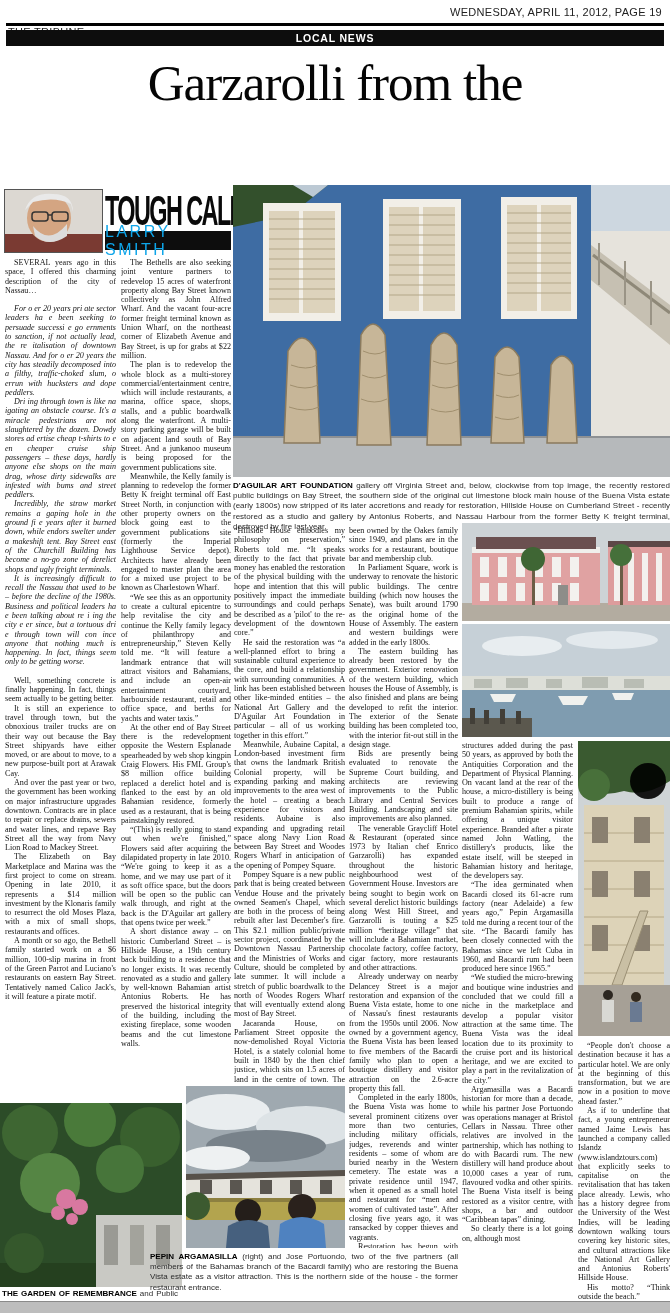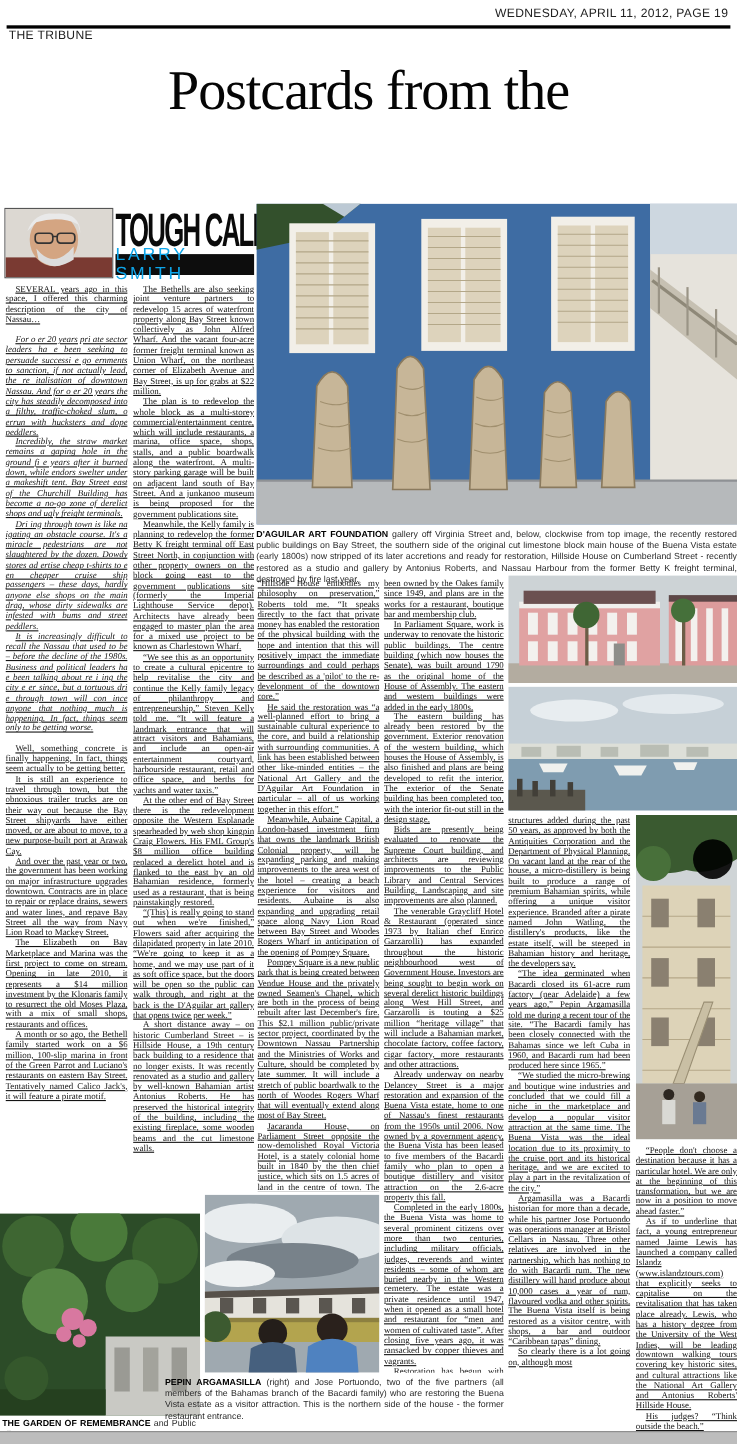--- a/index.html
+++ b/index.html
@@ -23,21 +23,21 @@
   #mast-title span{display:inline-block;font-family:"Liberation Sans",sans-serif;font-weight:900;
       font-size:30px;letter-spacing:-2px;white-space:nowrap;transform:scale(.78,1.42);
       transform-origin:0 0;color:#0a0a0a;}
   #mast-bar{left:101px;top:42px;width:126px;height:19px;background:#0d0d0d;display:flex;
       align-items:center;justify-content:center;}
   #mast-bar span{color:#0ea5e9;font-family:"Liberation Sans",sans-serif;font-size:16px;
       font-weight:normal;letter-spacing:2.5px;}
   
   .col{position:absolute;font-size:8.1px;line-height:9.3px;text-align:justify;color:#141414;
        overflow:hidden;}
-  .col p{margin:0;text-indent:9px;text-decoration:underline;}
+  .col p{margin:0;text-indent:9px;}
   .col p.i{font-style:italic;}
   .col p.g{margin-top:9px;}
   .col p.ni{text-indent:0;}
   #col1{left:5px;top:258px;width:111px;height:843px;}
   #col2{left:121px;top:258px;width:110px;height:845px;}
   #col3{left:234px;top:526px;width:111px;height:557px;}
   #col4{left:349px;top:526px;width:109px;height:722px;}
   #col5{left:462px;top:741px;width:111px;height:570px;}
   #col6{left:578px;top:1041px;width:92px;height:268px;}
   
@@ -59,23 +59,26 @@
   #footer-bar{left:0;top:1301px;width:670px;height:12px;background:#bdbdbd;border-top:1px solid #8a8a8a;}
 </style>
 </head>
 <body>
 
 <div id="page">
 
   <div class="abs hdr" style="left:8px;top:6px;margin-top:20px;">THE TRIBUNE</div>
   <div class="abs hdr" style="right:8px;top:6px;">WEDNESDAY, APRIL 11, 2012, PAGE 19</div>
   <div class="abs" id="hdr-rule"></div>
+  <div class="abs" id="section-bar">
+    <span>LOCAL NEWS</span>
+  </div>
 
   <div class="abs" id="headline">
-    <div>Postcards from the</div>
+    <div>Garzarolli from the</div>
   </div>
 
   <div class="abs" id="masthead">
     <div class="abs" id="mast-photo">
       <svg width="97" height="62" viewBox="0 0 97 62">
         <rect width="97" height="62" fill="#dcd8d2"></rect>
         <rect x="0" y="44" width="97" height="18" fill="#7a3a32"></rect>
         <ellipse cx="44" cy="28" rx="22" ry="24" fill="#d4a582"></ellipse>
         <path d="M20 20 Q26 2 48 4 Q68 4 68 22 L66 14 Q50 6 28 12 Z" fill="#e9e9e9"></path>
         <path d="M28 36 Q44 56 62 34 L62 46 Q44 58 30 46 Z" fill="#dcdcdc"></path>
@@ -237,22 +240,22 @@
           <rect x="24" y="259" width="12" height="22" fill="#d9d9d4"></rect>
         <circle cx="58" cy="256" r="5" fill="#32291f"></circle>
           <rect x="52" y="261" width="12" height="20" fill="#6a7a92"></rect>
       </g>
     </svg>
   </div>
 
   <div class="col" id="col1">
       <p>SEVERAL years ago in this space, I offered this charming description of the city of Nassau…</p>
       <p class="i g">For o er 20 years pri ate sector leaders ha e been seeking to persuade successi e go ernments to sanction, if not actually lead, the re italisation of downtown Nassau. And for o er 20 years the city has steadily decomposed into a filthy, traffic-choked slum, o errun with hucksters and dope peddlers.</p>
+      <p class="i">Dri ing through town is like na igating an obstacle course. It's a miracle pedestrians are not slaughtered by the dozen. Dowdy stores ad ertise cheap t-shirts to e en cheaper cruise ship passengers – these days, hardly anyone else shops on the main drag, whose dirty sidewalks are infested with bums and street peddlers.</p>
       <p class="i">Incredibly, the straw market remains a gaping hole in the ground fi e years after it burned down, while  endors swelter under a makeshift tent. Bay Street east of the Churchill Building has become a no-go zone of derelict shops and ugly freight terminals.</p>
-      <p class="i">Dri ing through town is like na igating an obstacle course. It's a miracle pedestrians are not slaughtered by the dozen. Dowdy stores ad ertise cheap t-shirts to e en cheaper cruise ship passengers – these days, hardly anyone else shops on the main drag, whose dirty sidewalks are infested with bums and street peddlers.</p>
       <p class="i">It is increasingly difficult to recall the Nassau that used to be – before the decline of the 1980s. Business and political leaders ha e been talking about re i ing the city e er since, but a tortuous dri e through town will con ince anyone that nothing much is happening. In fact, things seem only to be getting worse.</p>
       <p class="g">Well, something concrete is finally happening. In fact, things seem actually to be getting better.</p>
       <p>It is still an experience to travel through town, but the obnoxious trailer trucks are on their way out because the Bay Street shipyards have either moved, or are about to move, to a new purpose-built port at Arawak Cay.</p>
       <p>And over the past year or two, the government has been working on major infrastructure upgrades downtown. Contracts are in place to repair or replace drains, sewers and water lines, and repave Bay Street all the way from Navy Lion Road to Mackey Street.</p>
       <p>The Elizabeth on Bay Marketplace and Marina was the first project to come on stream. Opening in late 2010, it represents a $14 million investment by the Klonaris family to resurrect the old Moses Plaza, with a mix of small shops, restaurants and offices.</p>
       <p>A month or so ago, the Bethell family started work on a $6 million, 100-slip marina in front of the Green Parrot and Luciano's restaurants on eastern Bay Street. Tentatively named Calico Jack's, it will feature a pirate motif.</p>
     </div>
   <div class="col" id="col2">
       <p>The Bethells are also seeking joint venture partners to redevelop 15 acres of waterfront property along Bay Street known collectively as John Alfred Wharf. And the vacant four-acre former freight terminal known as Union Wharf, on the northeast corner of Elizabeth Avenue and Bay Street, is up for grabs at $22 million.</p>
       <p>The plan is to redevelop the whole block as a multi-storey commercial/entertainment centre, which will include restaurants, a marina, office space, shops, stalls, and a public boardwalk along the waterfront. A multi-story parking garage will be built on adjacent land south of Bay Street. And a junkanoo museum is being proposed for the government publications site.</p>
@@ -282,21 +285,21 @@
   <div class="col" id="col5">
       <p class="ni">structures added during the past 50 years, as approved by both the Antiquities Corporation and the Department of Physical Planning. On vacant land at the rear of the house, a micro-distillery is being built to produce a range of premium Bahamian spirits, while offering a unique visitor experience. Branded after a pirate named John Watling, the distillery's products, like the estate itself, will be steeped in Bahamian history and heritage, the developers say.</p>
       <p>“The idea germinated when Bacardi closed its 61-acre rum factory (near Adelaide) a few years ago,” Pepin Argamasilla told me during a recent tour of the site. “The Bacardi family has been closely connected with the Bahamas since we left Cuba in 1960, and Bacardi rum had been produced here since 1965.”</p>
       <p>“We studied the micro-brewing and boutique wine industries and concluded that we could fill a niche in the marketplace and develop a popular visitor attraction at the same time. The Buena Vista was the ideal location due to its proximity to the cruise port and its historical heritage, and we are excited to play a part in the revitalization of the city.”</p>
       <p>Argamasilla was a Bacardi historian for more than a decade, while his partner Jose Portuondo was operations manager at Bristol Cellars in Nassau. Three other relatives are involved in the partnership, which has nothing to do with Bacardi rum. The new distillery will hand produce about 10,000 cases a year of rum, flavoured vodka and other spirits. The Buena Vista itself is being restored as a visitor centre, with shops, a bar and outdoor “Caribbean tapas” dining.</p>
       <p>So clearly there is a lot going on, although most</p>
     </div>
   <div class="col" id="col6">
       <p>“People don't choose a destination because it has a particular hotel. We are only at the beginning of this transformation, but we are now in a position to move ahead faster.”</p>
       <p>As if to underline that fact, a young entrepreneur named Jaime Lewis has launched a company called Islandz (www.islandztours.com) that explicitly seeks to capitalise on the revitalisation that has taken place already. Lewis, who has a history degree from the University of the West Indies, will be leading downtown walking tours covering key historic sites, and cultural attractions like the National Art Gallery and Antonius Roberts' Hillside House.</p>
-      <p>His judges? “Think outside the beach.”</p>
+      <p>His motto? “Think outside the beach.”</p>
     </div>
 
   <div class="ph" id="garden-photo">
     <svg width="182" height="184" viewBox="0 0 182 184">
       <rect width="182" height="184" fill="#2c4c28"></rect>
       <circle cx="30" cy="30" r="28" fill="#3e6632"></circle>
       <circle cx="90" cy="18" r="26" fill="#4a7a3a"></circle>
       <circle cx="150" cy="34" r="30" fill="#39602e"></circle>
       <circle cx="50" cy="80" r="30" fill="#558544"></circle>
       <circle cx="120" cy="66" r="24" fill="#47753a"></circle>

